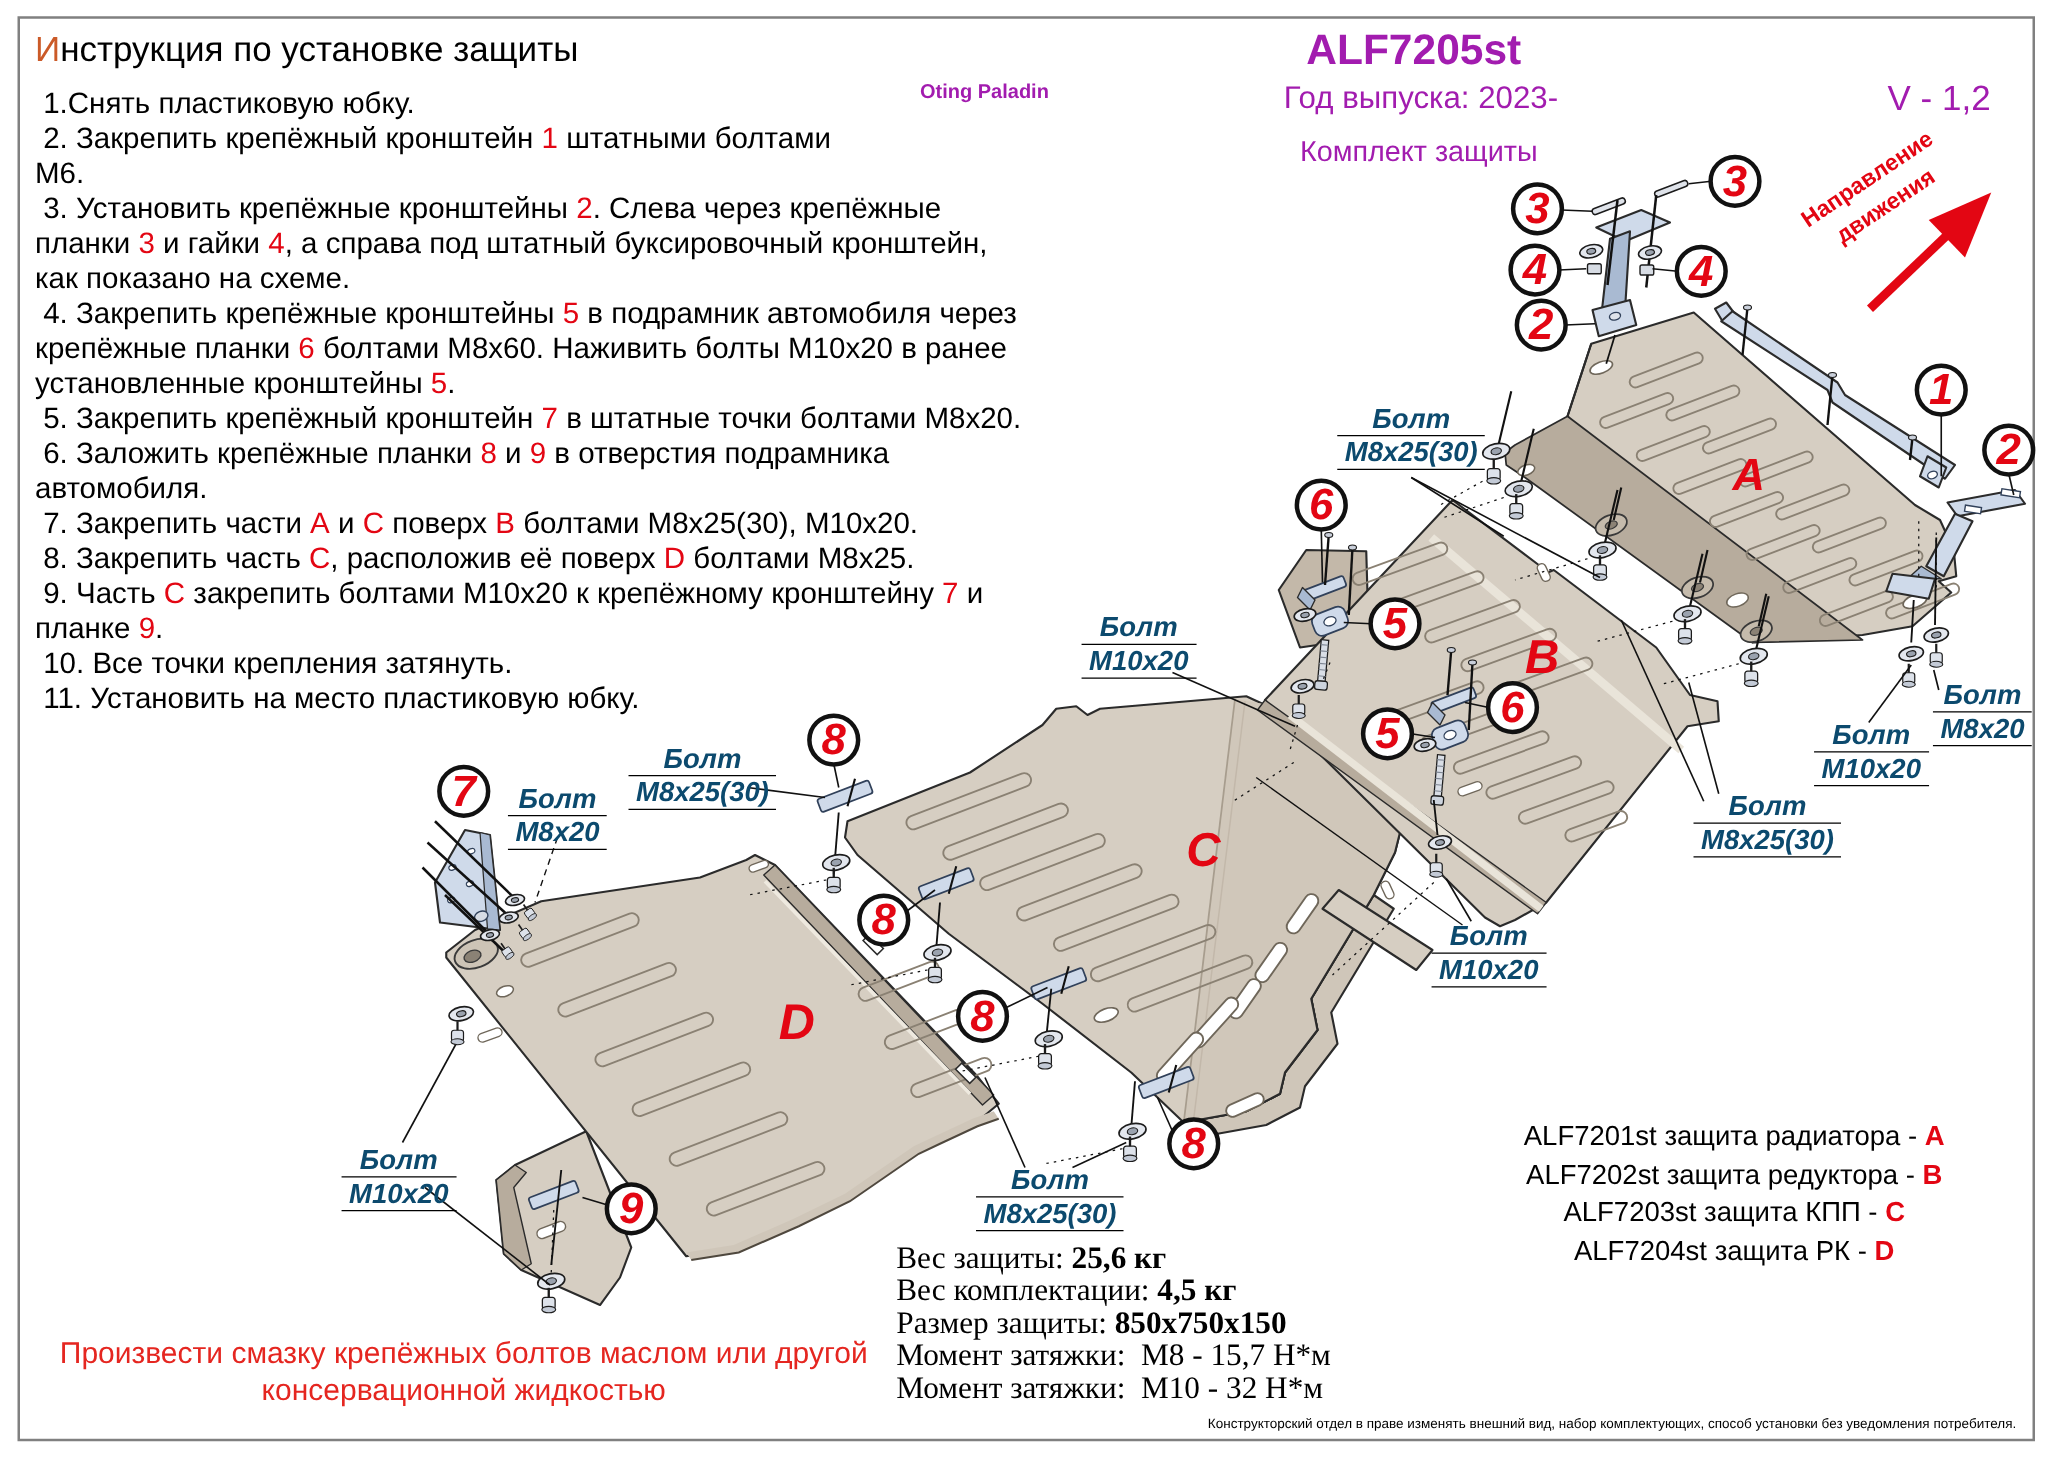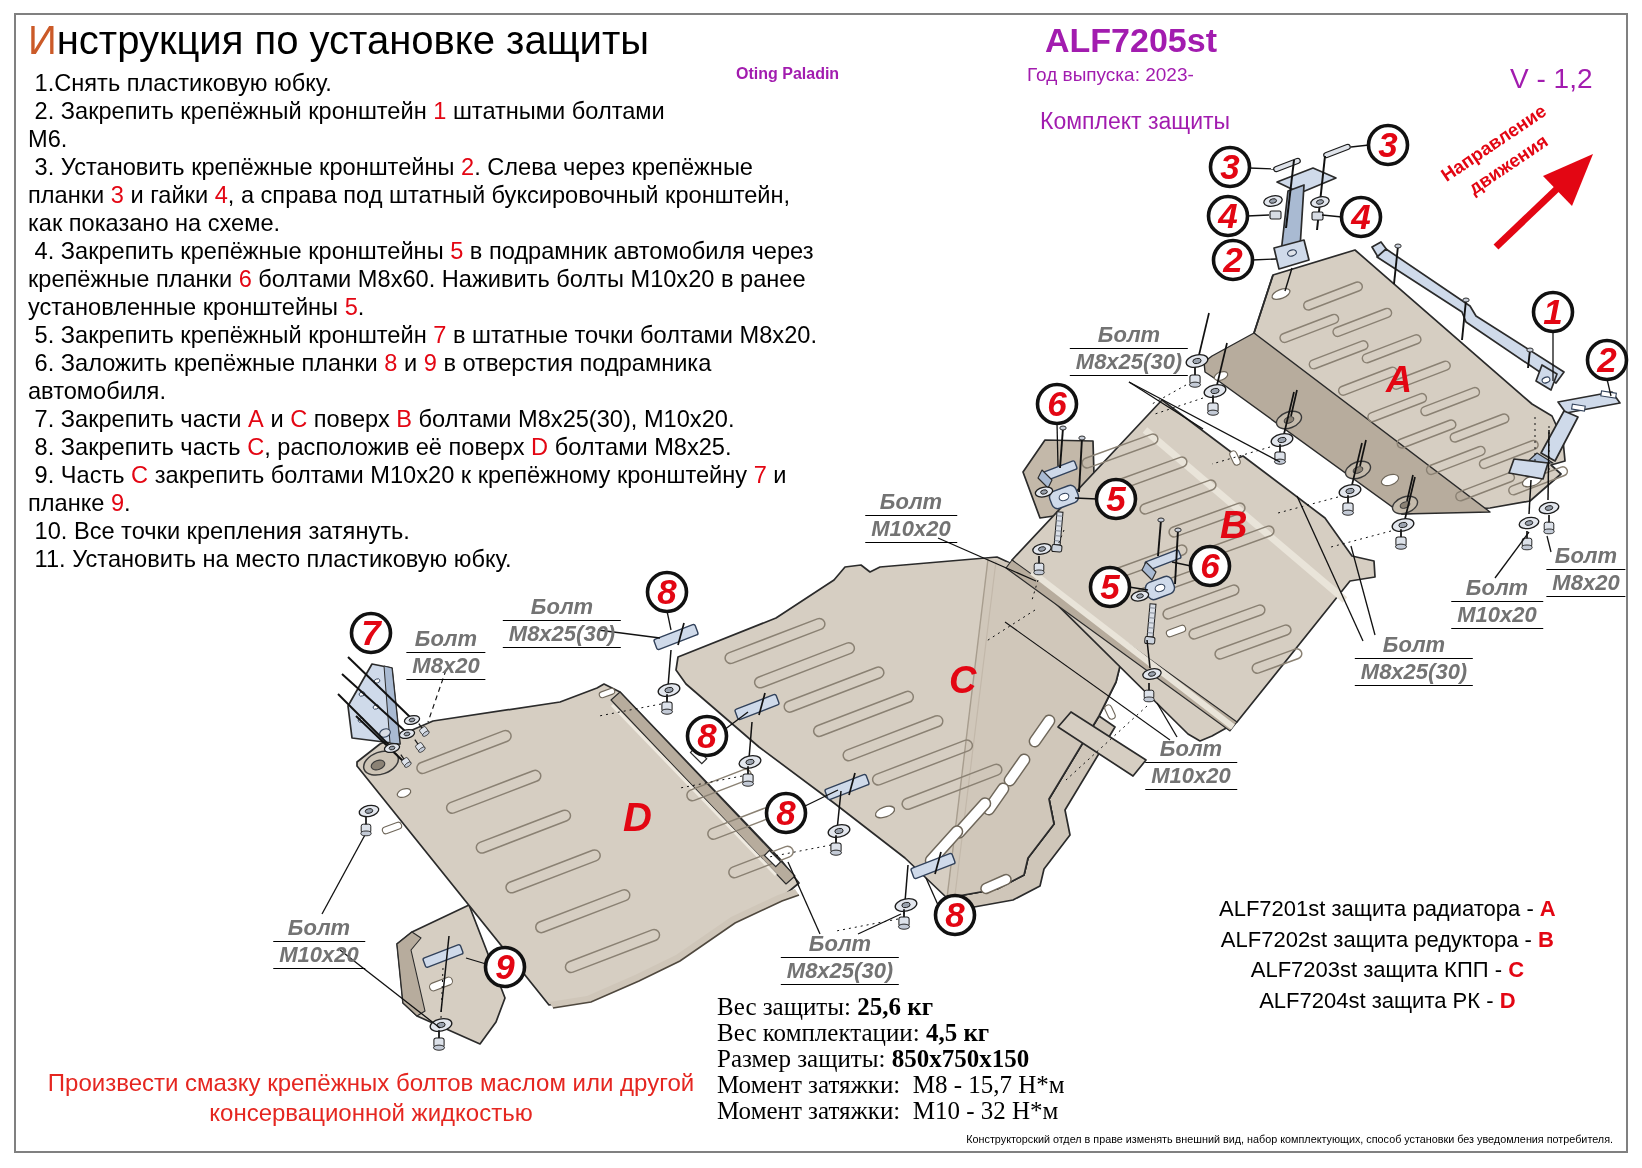--- a/index.html
+++ b/index.html
@@ -1,22 +1,22 @@
 <!DOCTYPE html>
 <html><head><meta charset="utf-8"><style>
 * { margin:0; padding:0; box-sizing:border-box; }
 body { width:1642px; height:1168px; background:#fff; font-family:"Liberation Sans", sans-serif; position:relative; overflow:hidden; }
 .frame { position:absolute; left:14px; top:13px; width:1614px; height:1140px; border:2px solid #808080; }
-.title { position:absolute; left:28px; top:17px; font-size:40px; line-height:46px; color:#000; }
+.title { position:absolute; left:28px; top:17px; font-size:28px; line-height:46px; color:#000; }
 .title b { color:#cb5a28; font-weight:normal; }
 .instr { position:absolute; left:28px; top:69px; font-size:23.6px; line-height:28px; color:#000; white-space:pre; }
 .r { color:#e30613; }
 .hdr { position:absolute; color:#a21caf; white-space:nowrap; }
 svg.diag { position:absolute; left:0; top:0; }
-.blab { position:absolute; transform:translateX(-50%); text-align:center; font-style:italic; font-weight:bold; font-size:22px; line-height:26px; color:#737373; }
+.blab { position:absolute; transform:translateX(-50%); text-align:center; font-style:italic; font-weight:bold; font-size:22px; line-height:26px; color:#0c4a6e; }
 .blab span { display:block; border-bottom:1.7px solid #000; padding:0 6px 0px 6px; }
 .specs { position:absolute; left:717px; top:994px; font-size:25px; line-height:26px;font-family:Liberation Serif, serif; }
 .parts { position:absolute; left:1219px; top:894px; font-size:22px; line-height:30.6px;text-align:center; }
 .parts b { color:#e30613; }
 .rednote { position:absolute; left:371px; top:1068px; transform:translateX(-50%); text-align:center; color:#e52620; font-size:24px; line-height:29.5px; white-space:nowrap; }
 .fine { position:absolute; right:29px; top:1133px; font-size:10.8px; color:#000; }
 .dirtext { position:absolute; left:1434px; top:128px; width:134px; text-align:center; color:#e30613; font-size:18.5px; font-weight:bold; line-height:26px; transform:rotate(-34deg); }
 </style></head><body>
 <div class="frame"></div>
 <div class="title"><b>И</b>нструкция по установке защиты</div>
@@ -33,21 +33,21 @@
  6. Заложить крепёжные планки <span class="r">8</span> и <span class="r">9</span> в отверстия подрамника
 автомобиля.
  7. Закрепить части <span class="r">А</span> и <span class="r">С</span> поверх <span class="r">В</span> болтами М8х25(30), М10х20.
  8. Закрепить часть <span class="r">С</span>, расположив её поверх <span class="r">D</span> болтами М8х25.
  9. Часть <span class="r">С</span> закрепить болтами М10х20 к крепёжному кронштейну <span class="r">7</span> и
 планке <span class="r">9</span>.
  10. Все точки крепления затянуть.
  11. Установить на место пластиковую юбку.</div>
 <div class="hdr" style="left:1045px;top:21px;font-size:34px;font-weight:bold;">ALF7205st</div>
 <div class="hdr" style="left:736px;top:65px;font-size:16px;font-weight:bold;">Oting Paladin</div>
-<div class="hdr" style="left:1027px;top:64px;font-size:19px;">Год выпуска: 2023-</div>
+<div class="hdr" style="left:1027px;top:64px;font-size:25px;">Год выпуска: 2023-</div>
 <div class="hdr" style="left:1510px;top:63px;font-size:28px;">V - 1,2</div>
 <div class="hdr" style="left:1040px;top:108px;font-size:23px;">Комплект защиты</div>
 <svg class="diag" width="1642" height="1168" viewBox="0 0 1642 1168">
 <polygon points="1099.0,716.0 1049.0,799.0 1054.0,824.0 1028.0,858.0 1024.0,875.0 997.0,889.0 947.0,898.0 963.0,909.0 1013.0,900.0 1040.0,886.0 1044.0,869.0 1070.0,835.0 1065.0,810.0 1115.0,727.0" fill="#cfc6b9" stroke="#2b2b2b" stroke-width="1.7" stroke-linejoin="round"></polygon>
 <polygon points="834.0,580.0 845.0,567.0 861.0,565.0 870.0,572.0 880.0,567.0 997.0,557.0 1010.0,563.0 1081.0,590.0 1085.0,601.0 1095.0,601.0 1097.0,588.0 1120.0,666.0 1116.0,682.0 1099.0,716.0 1049.0,799.0 1054.0,824.0 1028.0,858.0 1024.0,875.0 997.0,889.0 947.0,898.0 905.0,858.0 834.0,803.0 759.0,747.0 686.0,684.0 676.0,670.0 678.0,657.0 776.0,618.0" fill="#d6cec2" stroke="#2b2b2b" stroke-width="1.7" stroke-linejoin="round"></polygon>
 <polygon points="988.0,559.0 1010.0,563.0 1081.0,590.0 1085.0,601.0 1095.0,601.0 1097.0,588.0 1120.0,666.0 1116.0,682.0 1099.0,716.0 1049.0,799.0 1054.0,824.0 1028.0,858.0 1024.0,875.0 997.0,889.0 947.0,898.0" fill="#d0c7ba" stroke="none" stroke-width="0" stroke-linejoin="round"></polygon>
 <line x1="988.0" y1="559.0" x2="947.0" y2="898.0" stroke="#a79d8e" stroke-width="1.4"></line>
 <line x1="996.0" y1="561.0" x2="955.0" y2="895.0" stroke="#c2b8aa" stroke-width="1.2"></line>
 <path d="M 1010,563 L 1081,590 L 1085,601 L 1095,601 L 1097,588 L 1120,666 L 1116,682 L 1099,716 L 1049,799 L 1054,824 L 1028,858 L 1024,875 L 997,889 L 947,898" fill="none" stroke="#2b2b2b" stroke-width="1.7" stroke-linejoin="round"></path>
 <rect x="722.0" y="635.5" width="106.0" height="11.0" rx="5.5" fill="none" stroke="#8a8173" stroke-width="1.5" transform="rotate(-21 775.0 641.0)"></rect>

